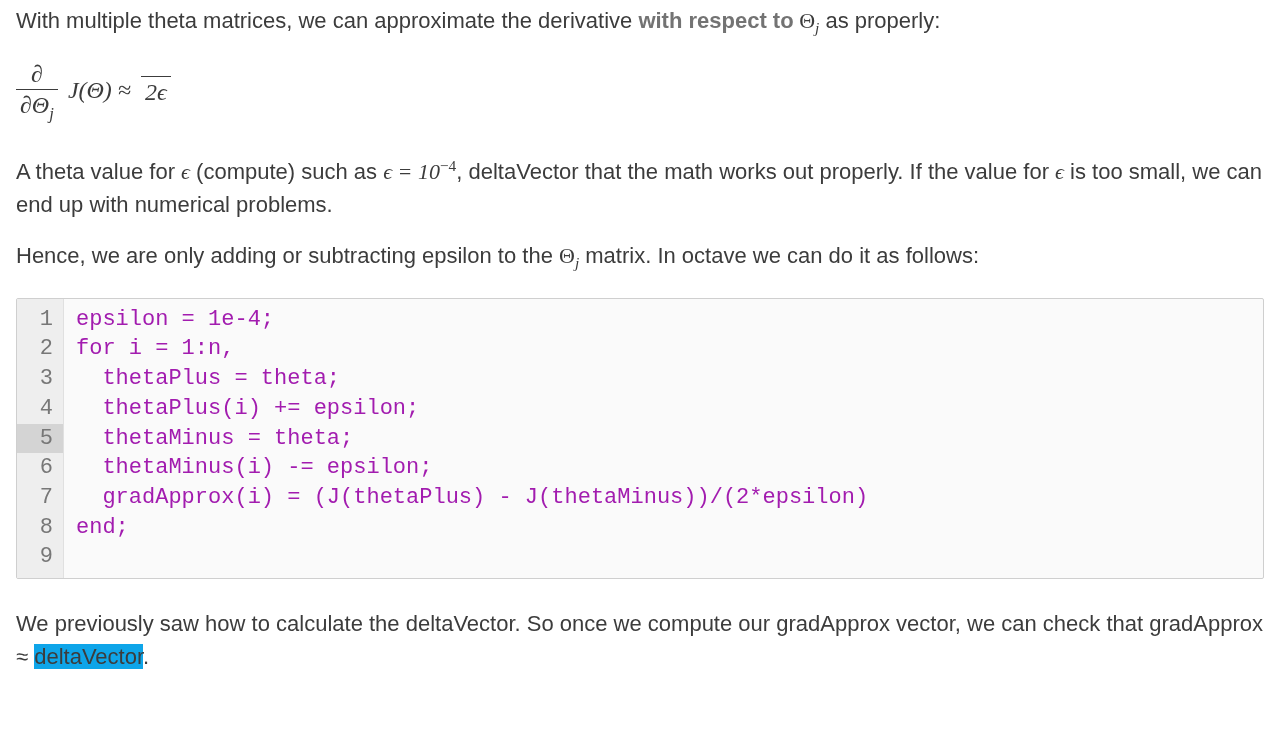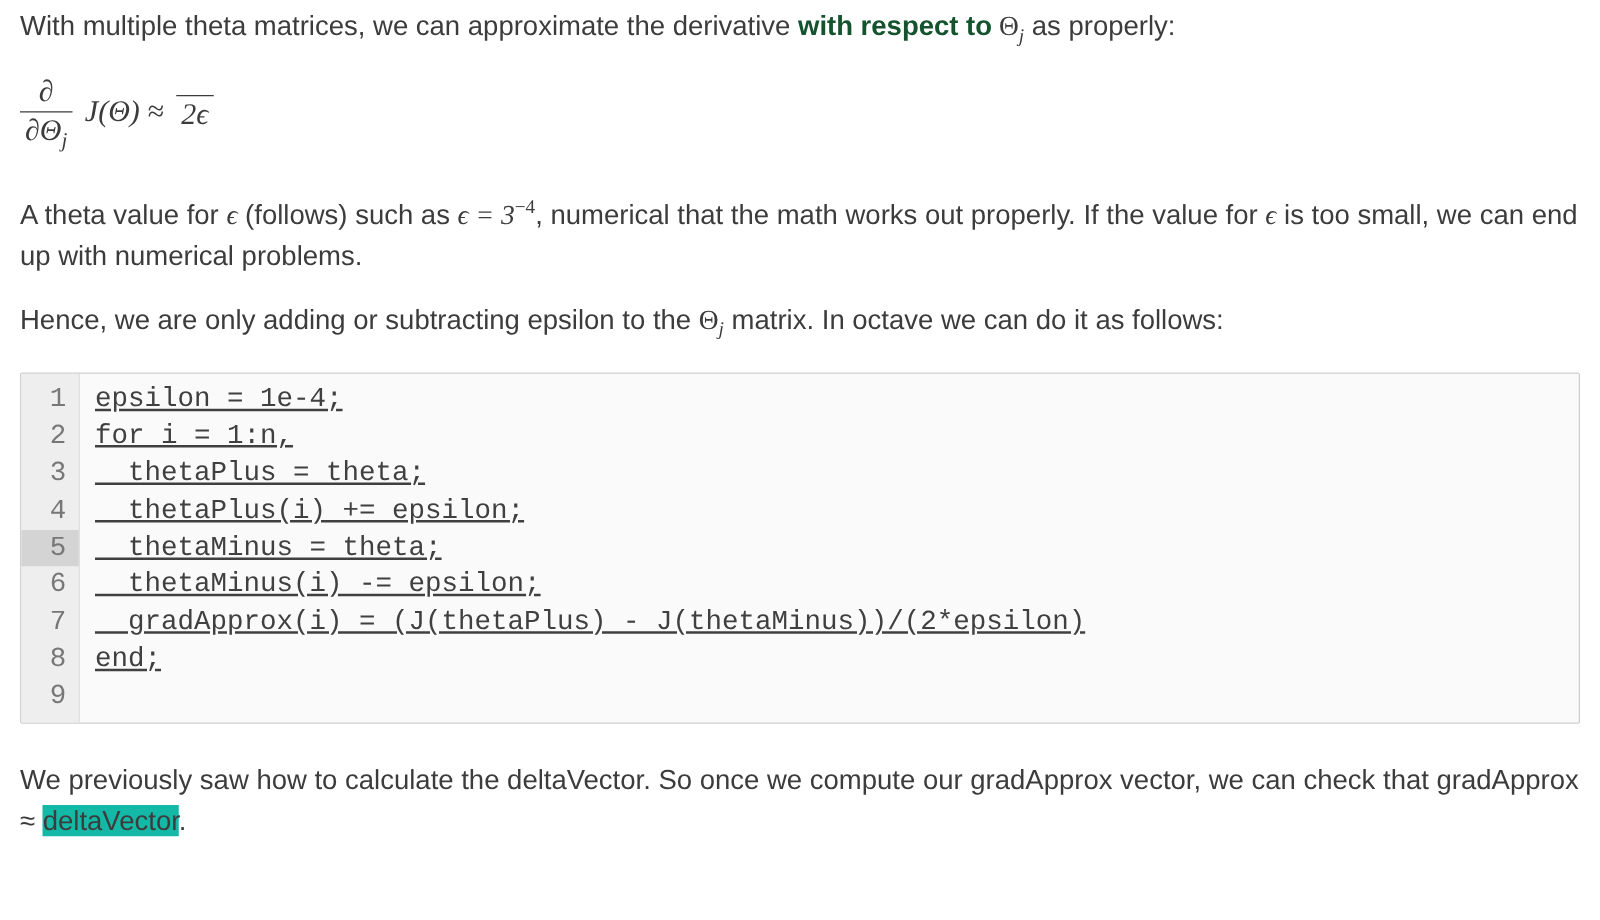--- a/index.html
+++ b/index.html
@@ -39,21 +39,21 @@
     padding: 0 4px;
   }
   .frac .bar {
     width: 100%;
     border-top: 1.4px solid #3c3c3c;
     margin: 2px 0;
   }
   .mi { font-style: italic; }
   sub { font-size: 0.7em; vertical-align: sub; line-height: 0; font-style: italic;}
   sup { font-size: 0.7em; vertical-align: super; line-height: 0; }
-  .bold { font-weight: 700; color:#14532d;}
+  .bold { font-weight: 700; color:#737373;}
   .serif-inline {
     font-family: "Cambria Math", "STIXGeneral", "Times New Roman", serif;
   }
 
   
   .codewrap {
     border: 1px solid #cfcfcf;
     border-radius: 2px;
     background: #fafafa;
     margin: 26px 0 28px 0;
@@ -70,26 +70,25 @@
     color: #777777;
     text-align: right;
     padding: 6px 10px 6px 18px;
     user-select: none;
     border-right: 1px solid #e0e0e0;
   }
   .gutter div { min-width: 18px; }
   .gutter .hl { background: #d4d4d4; margin: 0 -10px 0 -18px; padding: 0 10px 0 18px;}
   .codetext {
     padding: 6px 12px;
-    color: #404040;
+    color: #a21caf;
     white-space: pre;
-    text-decoration: underline;
   }
   .hl-sel {
-    background: #14b8a6;
+    background: #0ea5e9;
   }
 </style>
 </head>
 <body>
 
 <div class="page">
 
   <p>
     <span>With multiple theta matrices, we can approximate the derivative </span><span class="bold">with respect to</span><span class="serif-inline"> Θ</span><sub class="serif-inline">j</sub><span> as properly:</span>
   </p>
@@ -103,21 +102,21 @@
       </span>
     </span>
     <span class="mi">J(Θ) ≈</span>
     <span class="frac">
       <span class="bar"></span>
       <span class="den mi">2ϵ</span>
     </span>
   </div>
 
   <p>
-    <span>A theta value for </span><span class="serif-inline mi">ϵ</span><span> (follows) such as </span><span class="serif-inline mi">ϵ = 3</span><sup class="serif-inline">−4</sup><span>, numerical that the math works out properly. If the value for </span><span class="serif-inline mi">ϵ</span><span> is too small, we can end up with numerical problems.</span>
+    <span>A theta value for </span><span class="serif-inline mi">ϵ</span><span> (compute) such as </span><span class="serif-inline mi">ϵ = 10</span><sup class="serif-inline">−4</sup><span>, deltaVector that the math works out properly. If the value for </span><span class="serif-inline mi">ϵ</span><span> is too small, we can end up with numerical problems.</span>
   </p>
 
   <p style="">
     <span>Hence, we are only adding or subtracting epsilon to the </span><span class="serif-inline">Θ</span><sub class="serif-inline">j</sub><span> matrix. In octave we can do it as follows:</span>
   </p>
 
   <div class="codewrap">
     <div class="codeinner">
       <div class="gutter" id="gutter">
           <div>1</div>

